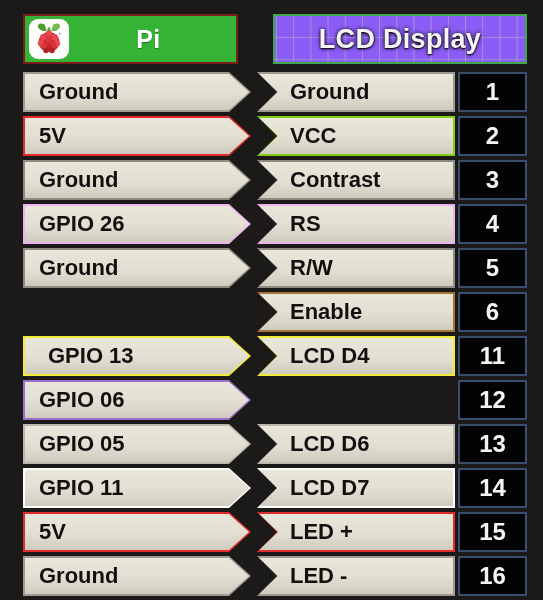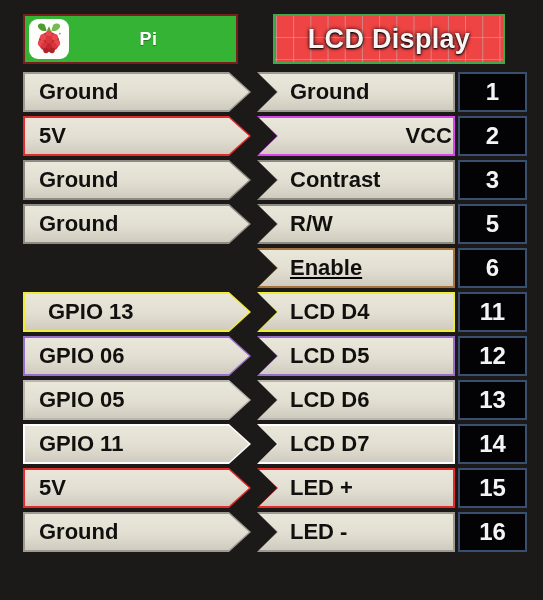--- a/index.html
+++ b/index.html
@@ -44,35 +44,35 @@
     background: #fdfdfb;
     border-radius: 9px;
     position: relative;
     flex: none;
     overflow: hidden;
   }
   .pi-logo-box svg { display: block; }
   .pi-header-label {
     flex: 1;
     text-align: center;
-    font-size: 18px;
+    font-size: 25px;
     font-weight: bold;
     color: #ffffff;
     letter-spacing: 0.5px;
     padding-right: 8px;
     text-shadow: 0 1px 1px rgba(0,0,0,.35);
   }
 
   .lcd-header {
     position: absolute;
     left: 273px;
     top: 0;
-    width: 232px;
+    width: 254px;
     height: 50px;
-    background: #ef4444;
+    background: #8b5cf6;
     border: 2px solid #3ea84a;
     box-sizing: border-box;
     overflow: hidden;
   }
   .lcd-grid {
     position: absolute;
     inset: 0;
     background-image:
       linear-gradient(to right, rgba(190,190,190,.55) 1px, transparent 1px),
       linear-gradient(to bottom, rgba(190,190,190,.45) 1px, transparent 1px);
@@ -233,50 +233,61 @@
           <div class="inner"></div>
           <span class="txt">Ground</span>
         </div>
         <div class="pin-box">1</div>
       </div>
       <div class="row">
         <div class="left-band" style="background: rgb(227, 43, 43);">
           <div class="inner"></div>
           <span class="txt">5V</span>
         </div>
-        <div class="right-band" style="background: #d946ef; justify-content: flex-end;">
+        <div class="right-band" style="background: #84cc16;">
           <div class="inner"></div>
           <span class="txt">VCC</span>
         </div>
         <div class="pin-box">2</div>
       </div>
       <div class="row">
         <div class="left-band" style="background: rgb(141, 139, 131);">
           <div class="inner"></div>
           <span class="txt">Ground</span>
         </div>
         <div class="right-band" style="background: rgb(141, 139, 131);">
           <div class="inner"></div>
           <span class="txt">Contrast</span>
         </div>
         <div class="pin-box">3</div>
       </div>
       <div class="row">
+        <div class="left-band" style="background: rgb(237, 179, 239);">
+          <div class="inner"></div>
+          <span class="txt">GPIO 26</span>
+        </div>
+        <div class="right-band" style="background: rgb(237, 179, 239);">
+          <div class="inner"></div>
+          <span class="txt">RS</span>
+        </div>
+        <div class="pin-box">4</div>
+      </div>
+      <div class="row">
         <div class="left-band" style="background: rgb(141, 139, 131);">
           <div class="inner"></div>
           <span class="txt">Ground</span>
         </div>
         <div class="right-band" style="background: rgb(141, 139, 131);">
           <div class="inner"></div>
           <span class="txt">R/W</span>
         </div>
         <div class="pin-box">5</div>
       </div>
       <div class="row">
-        <div class="right-band" style="background: rgb(165, 116, 60); text-decoration: underline;">
+        <div class="right-band" style="background: rgb(165, 116, 60);">
           <div class="inner"></div>
           <span class="txt">Enable</span>
         </div>
         <div class="pin-box">6</div>
       </div>
       <div class="row">
         <div class="left-band" style="background: rgb(242, 236, 54); padding-left: 12px;">
           <div class="inner"></div>
           <span class="txt">GPIO 13</span>
         </div>
@@ -284,24 +295,20 @@
           <div class="inner"></div>
           <span class="txt">LCD D4</span>
         </div>
         <div class="pin-box">11</div>
       </div>
       <div class="row">
         <div class="left-band" style="background: rgb(154, 111, 201); text-align: center;">
           <div class="inner"></div>
           <span class="txt">GPIO 06</span>
         </div>
-        <div class="right-band" style="background: rgb(154, 111, 201);">
-          <div class="inner"></div>
-          <span class="txt">LCD D5</span>
-        </div>
         <div class="pin-box">12</div>
       </div>
       <div class="row">
         <div class="left-band" style="background: rgb(184, 182, 174);">
           <div class="inner"></div>
           <span class="txt">GPIO 05</span>
         </div>
         <div class="right-band" style="background: rgb(184, 182, 174);">
           <div class="inner"></div>
           <span class="txt">LCD D6</span>

